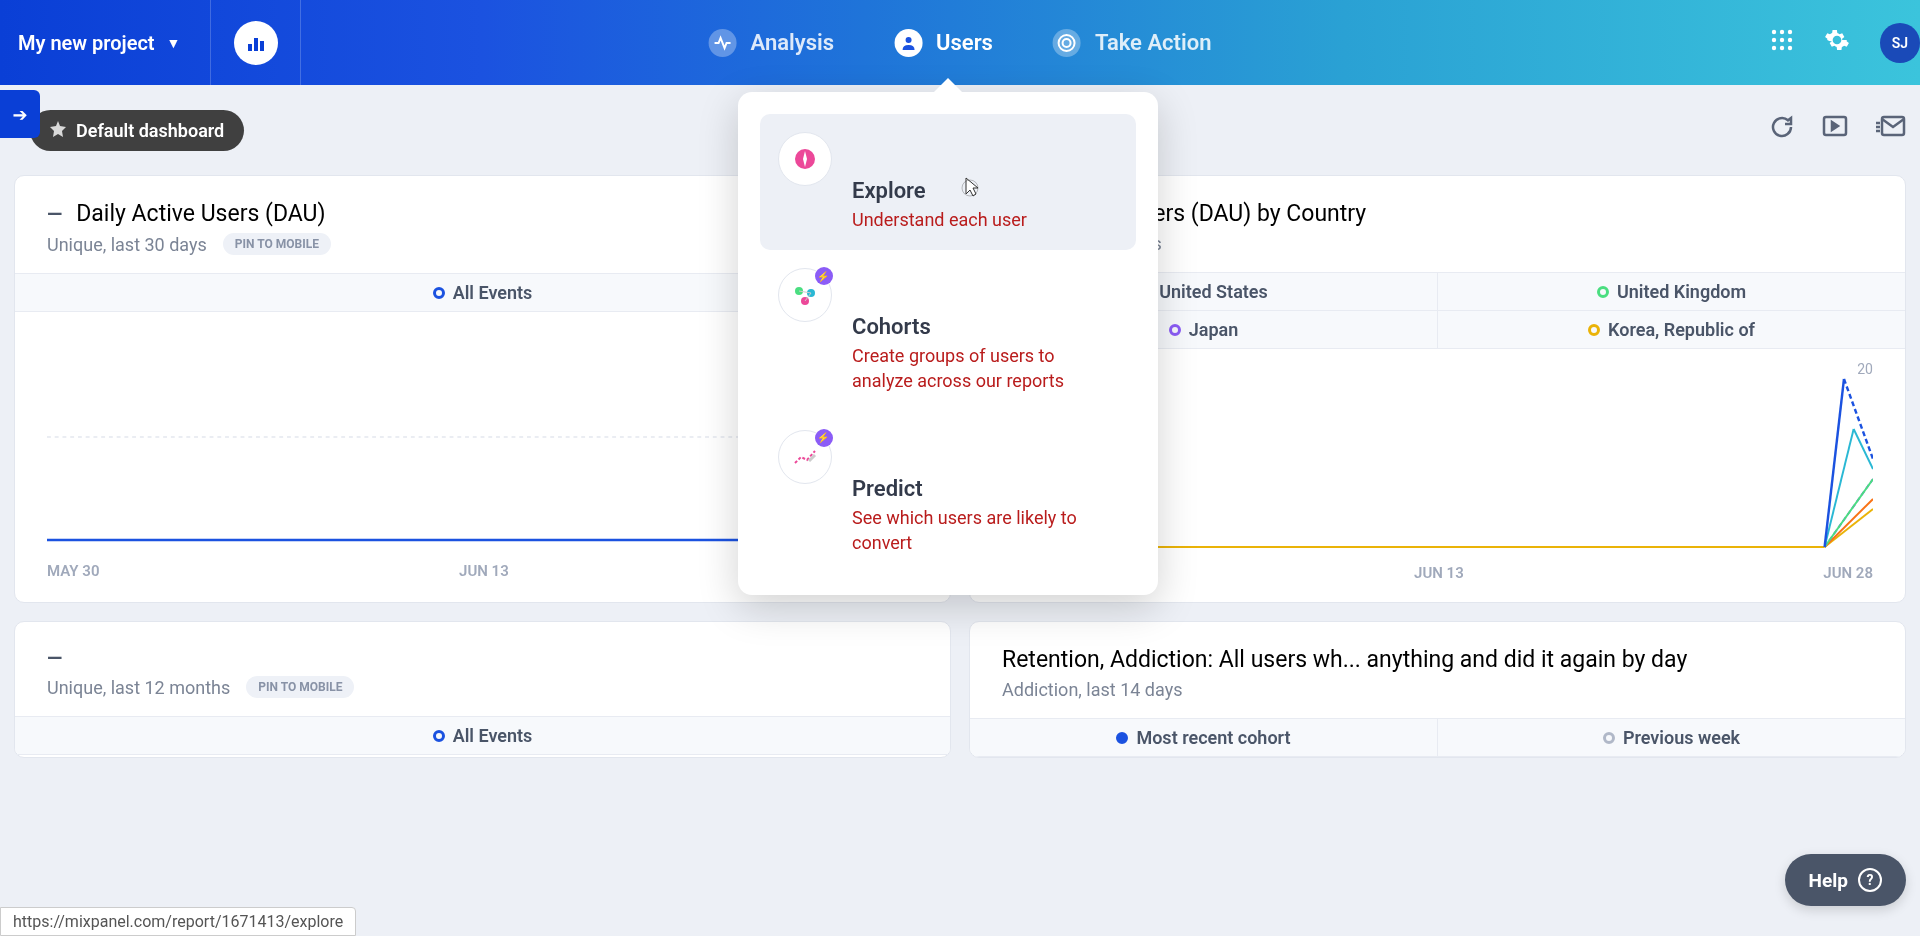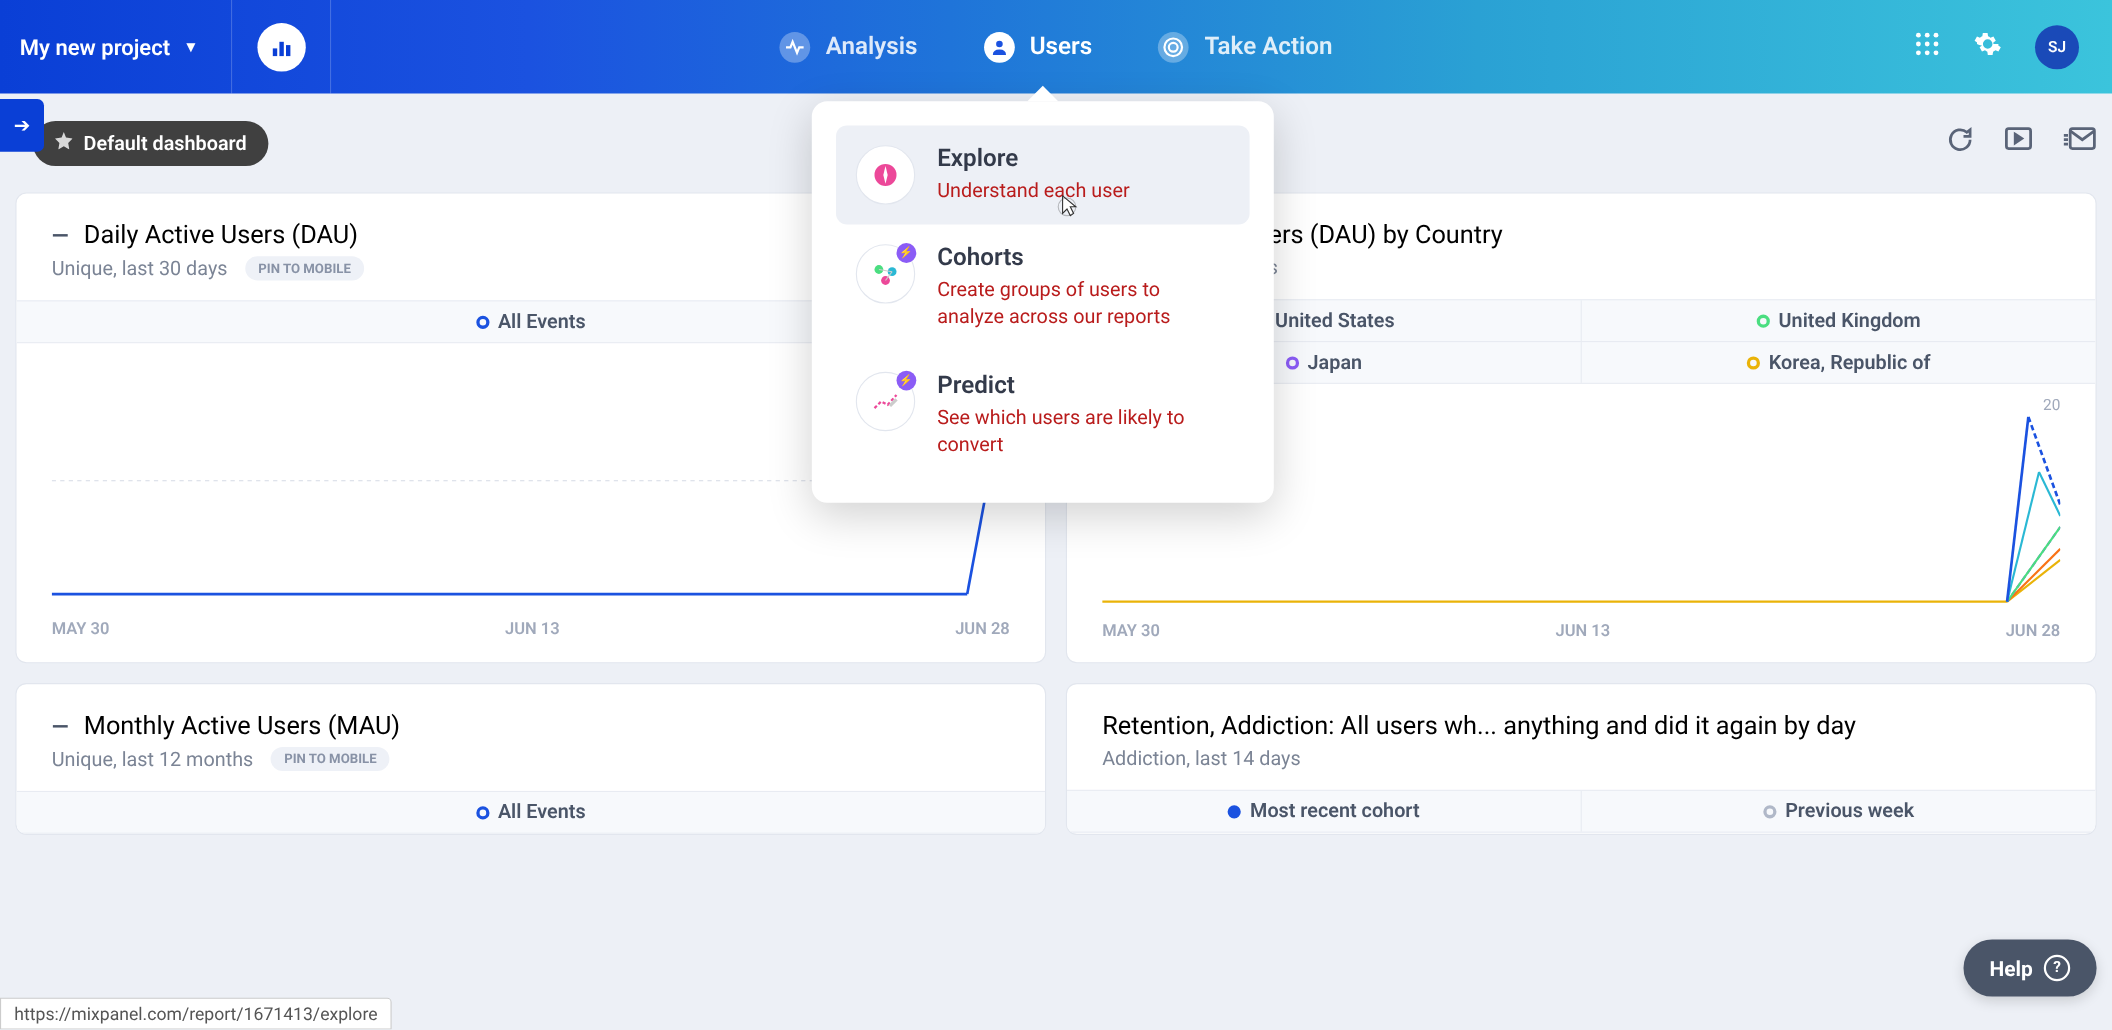--- a/index.html
+++ b/index.html
@@ -49,21 +49,20 @@
 .nav-tab.active { color: #fff; }
 .nav-tab .nav-icon {
   width: 28px; height: 28px; border-radius: 50%;
   background: rgba(255,255,255,0.3); margin-right: 14px;
   display: flex; align-items: center; justify-content: center;
 }
 .nav-tab.active .nav-icon { background: #fff; color: #1b52e0; }
 .header-right {
   margin-left: auto;
   display: flex; align-items: center; gap: 30px;
-  padding-right: 30px;
 }
 .header-right .hicon { color: #fff; font-size: 24px; cursor: pointer; }
 .avatar {
   width: 40px; height: 40px; border-radius: 50%;
   background: #1a4ab8; color: #fff; font-size: 14px;
   display: flex; align-items: center; justify-content: center; font-weight: 600;
 }
 
 
 .dash-bar {
@@ -151,21 +150,21 @@
   width: 54px; height: 54px; border-radius: 50%; border: 1px solid #e2e6ee;
   display: flex; align-items: center; justify-content: center; position: relative;
   flex-shrink: 0; background: #fff;
 }
 .menu-badge {
   position: absolute; top: -2px; right: -2px; width: 18px; height: 18px;
   border-radius: 50%; background: #8b5cf6; color: #fff; font-size: 10px;
   display: flex; align-items: center; justify-content: center;
 }
 .menu-text { flex: 1; }
-.menu-title { font-size: 22px; font-weight: 600; color: #333a4a; margin-bottom: 4px; }
+.menu-title { font-size: 22px; font-weight: 600; color: #333a4a; margin-bottom: 4px; margin-top: 46px; }
 .menu-desc { font-size: 18px; color: #b91c1c; line-height: 1.4; }
 
 
 .help-btn {
   position: absolute; right: 14px; bottom: 30px;
   background: #4a5568; color: #fff; border-radius: 28px;
   padding: 14px 24px; font-size: 19px; font-weight: 700;
   display: flex; align-items: center; gap: 10px;
   box-shadow: 0 4px 12px rgba(0,0,0,0.15);
 }
@@ -377,21 +376,20 @@
       <span>MAY 30</span>
       <span>JUN 13</span>
       <span>JUN 28</span>
     </div>
   </div>
 
   <div class="card">
     <div class="card-header">
       <div class="card-title-row">
         <span class="collapse-icon">—</span>
-        <span class="card-title">Monthly Active Users (MAU)</span>
       </div>
       <div class="card-sub-row">
         <span class="card-subtitle">Unique, last 12 months</span>
         <span class="pin-badge">PIN TO MOBILE</span>
       </div>
     </div>
     <div class="legend-row">
       <div class="legend-cell">
         <span class="dot" style="border-color:#1b52e0"></span>
         <span>All Events</span>

